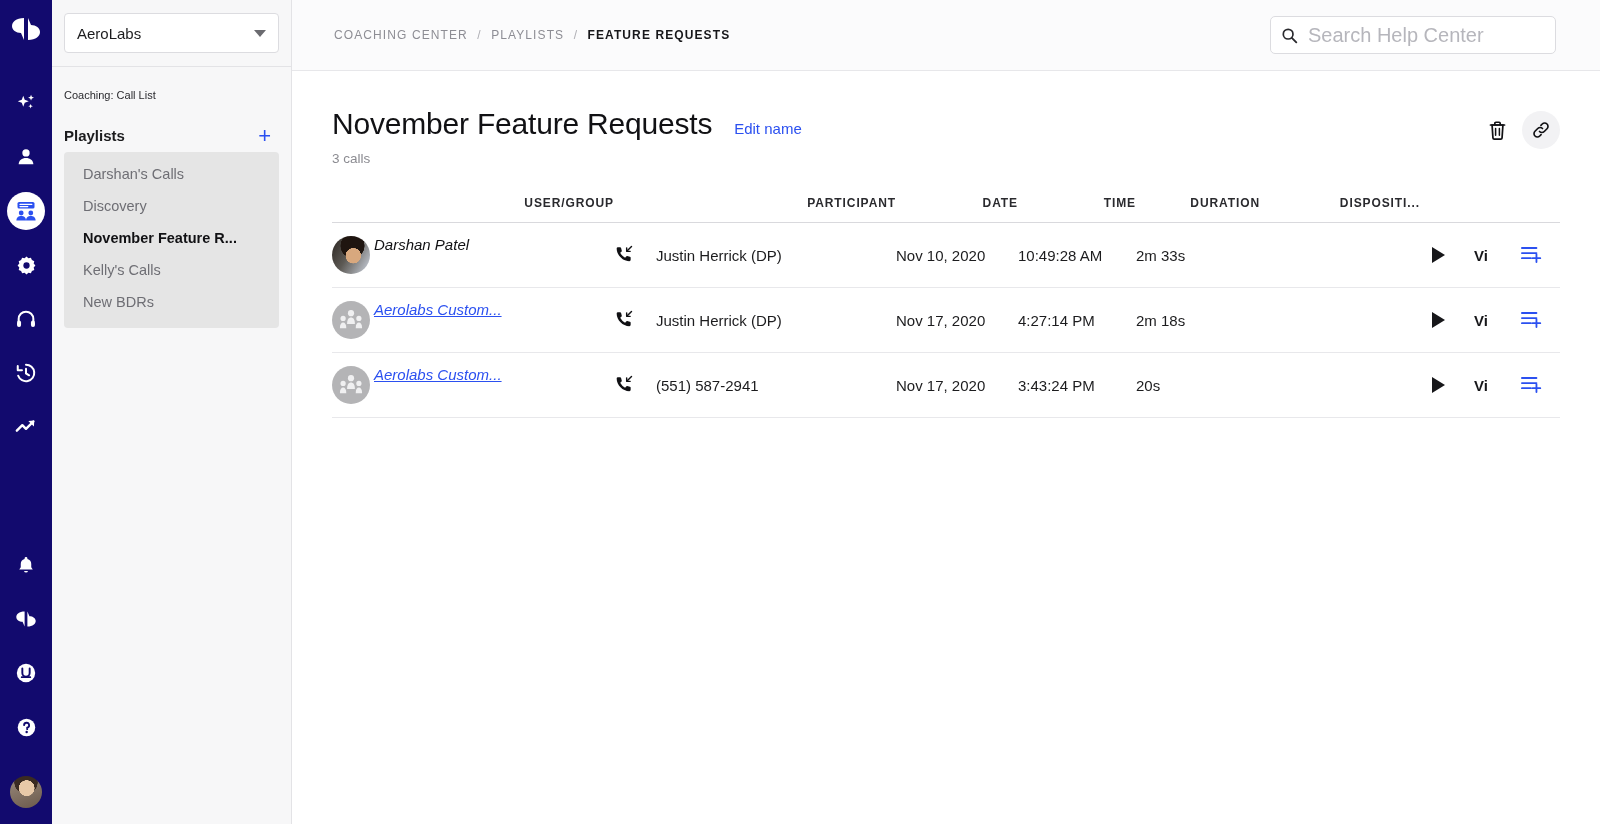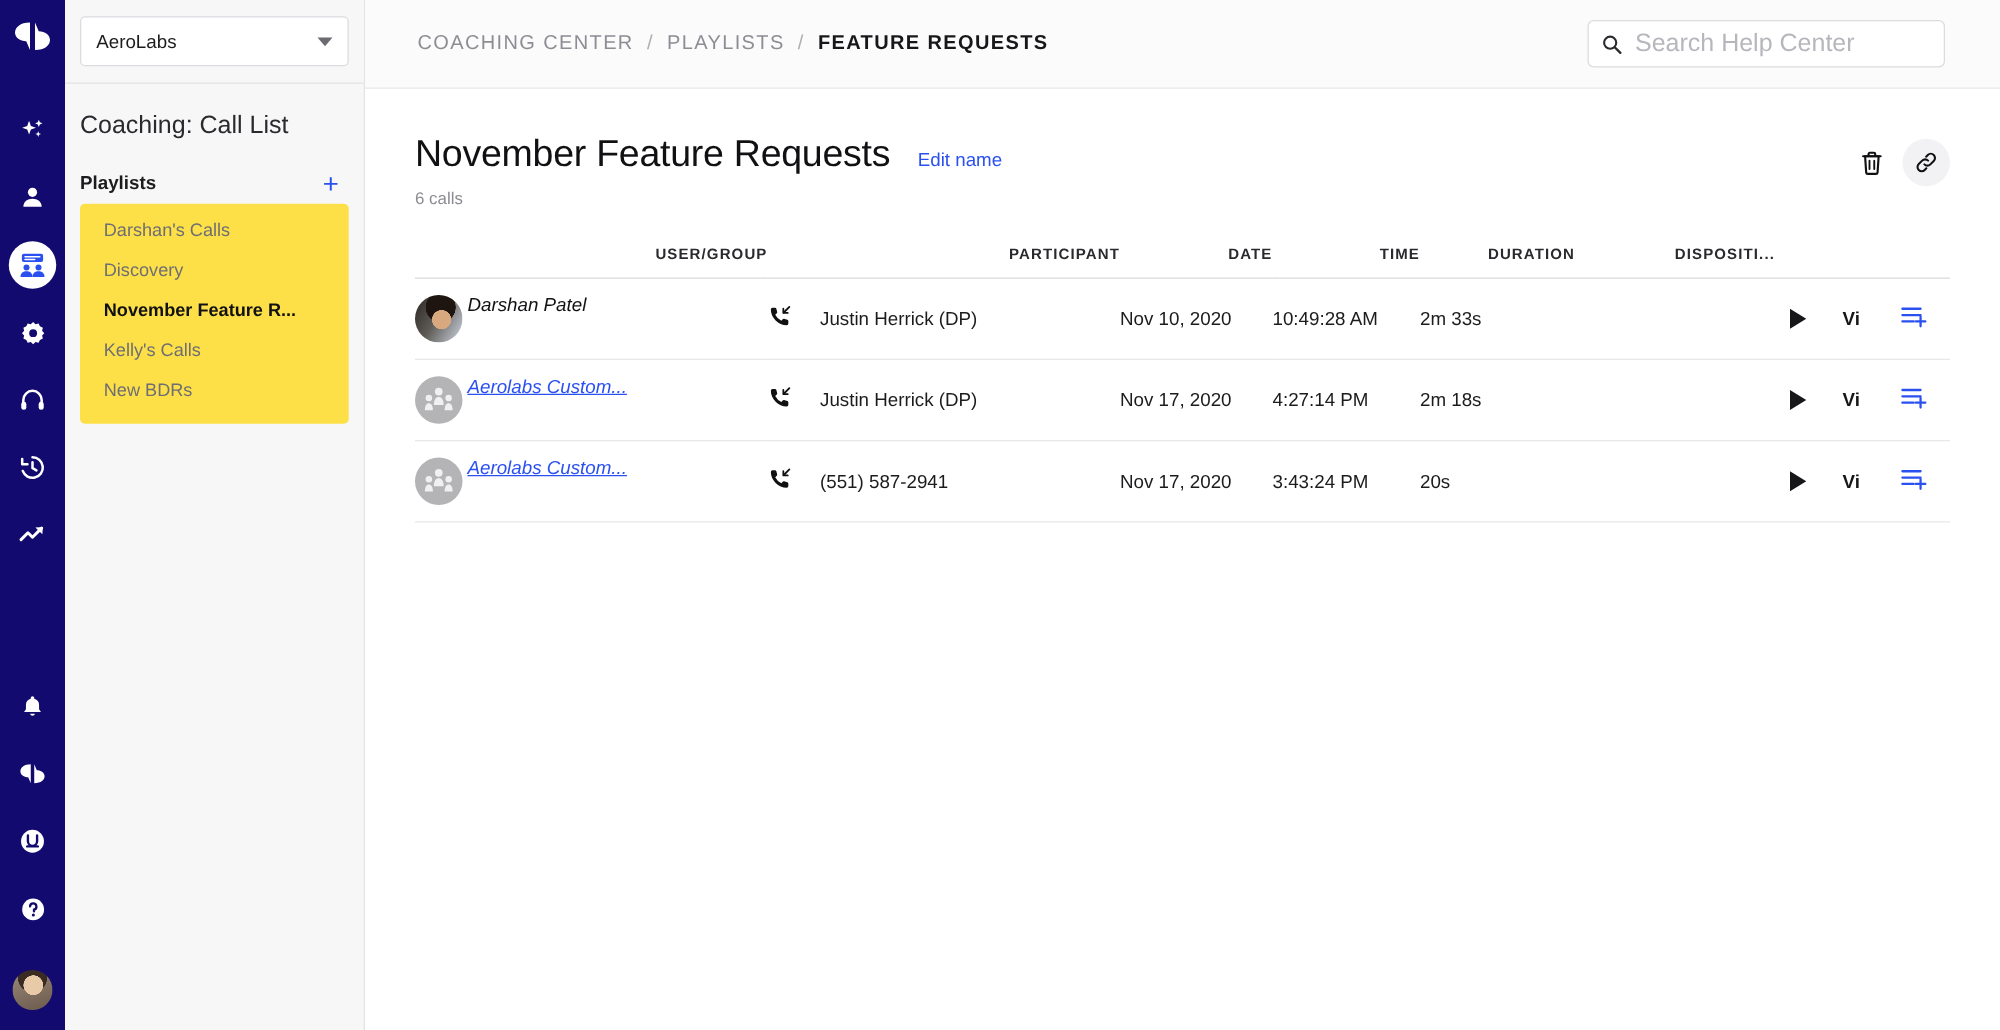--- a/index.html
+++ b/index.html
@@ -62,51 +62,51 @@
     border-radius: 4px;
     display: flex; align-items: center; justify-content: space-between;
     padding: 0 12px;
     font-size: 15px; color: #1c1c1e;
     cursor: pointer;
   }
   .caret { width: 0; height: 0; border-left: 6px solid transparent;
            border-right: 6px solid transparent; border-top: 7px solid #6b6b70; }
 
   .panel-title {
-    font-size: 20px; color: #2a2a2e;
+    font-size: 11px; color: #2a2a2e;
     padding: 22px 0 0 12px;
   }
   .playlists-head {
     display: flex; align-items: center; justify-content: space-between;
     padding: 26px 20px 8px 12px;
   }
   .playlists-head .lbl { font-size: 15px; font-weight: bold; color: #1c1c1e; }
   .plus { color: #2b50f0; font-size: 22px; line-height: 16px; cursor: pointer; }
 
   .playlist-box {
-    margin: 0 12px; background: #fde047; border-radius: 4px;
+    margin: 0 12px; background: #e5e5e5; border-radius: 4px;
     padding: 6px 0 10px 0;
   }
   .playlist-item {
     font-size: 14.5px; color: #6e6e74;
     padding: 8px 10px 8px 19px; cursor: pointer;
     white-space: nowrap; overflow: hidden;
   }
   .playlist-item.selected { color: #111114; font-weight: bold; }
 
   
   .main { flex: 1 1 auto; height: 824px; display: flex; flex-direction: column; background: #fff; }
   .topbar {
     height: 71px; flex: 0 0 71px;
     border-bottom: 1px solid #e7e7ea;
     background: #fbfbfc;
     display: flex; align-items: center; justify-content: space-between;
     padding: 0 44px 0 42px;
   }
-  .crumbs { font-size: 16px; letter-spacing: 1.1px; color: #8d8d94; }
+  .crumbs { font-size: 12px; letter-spacing: 1.1px; color: #8d8d94; }
   .crumbs .sep { margin: 0 5px; color: #aeaeb4; }
   .crumbs .cur { color: #17171a; font-weight: bold; }
 
   .search {
     width: 286px; height: 38px;
     border: 1px solid #dcdce0; border-radius: 5px;
     background: #fff; display: flex; align-items: center;
     padding: 0 10px; gap: 10px;
   }
   .search input {
@@ -317,21 +317,21 @@
     </div>
 
     <div class="content">
 
       <div class="title-row">
         <div>
           <div class="title-left">
             <h1>November Feature Requests</h1>
             <span class="edit-name">Edit name</span>
           </div>
-          <div class="subcount">6 calls</div>
+          <div class="subcount">3 calls</div>
         </div>
 
         <div class="title-actions">
           <div class="icon-btn">
             <svg width="19" height="21" viewBox="0 0 20 22">
               <path d="M2.6 5.2 h14.8" stroke="#111114" stroke-width="1.8" stroke-linecap="round"></path>
               <path d="M7.2 5.2 v-1.8 a1.1 1.1 0 0 1 1.1-1.1 h3.4 a1.1 1.1 0 0 1 1.1 1.1 v1.8" fill="none" stroke="#111114" stroke-width="1.8"></path>
               <path d="M4.3 5.2 h11.4 l-0.9 13.6 a1.4 1.4 0 0 1 -1.4 1.3 h-6.8 a1.4 1.4 0 0 1 -1.4 -1.3 Z" fill="none" stroke="#111114" stroke-width="1.8"></path>
               <path d="M8 9 v7 M12 9 v7" stroke="#111114" stroke-width="1.6" stroke-linecap="round"></path>
             </svg>

